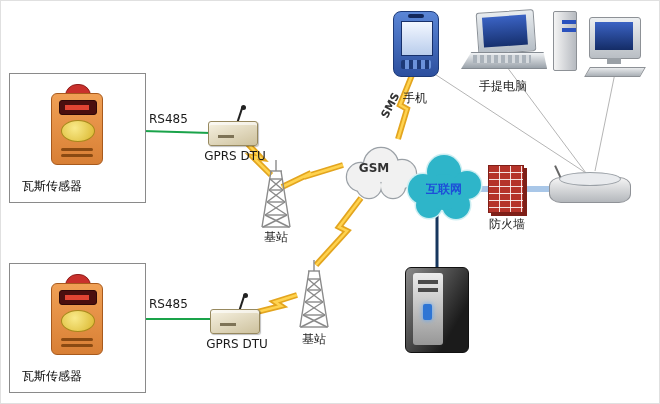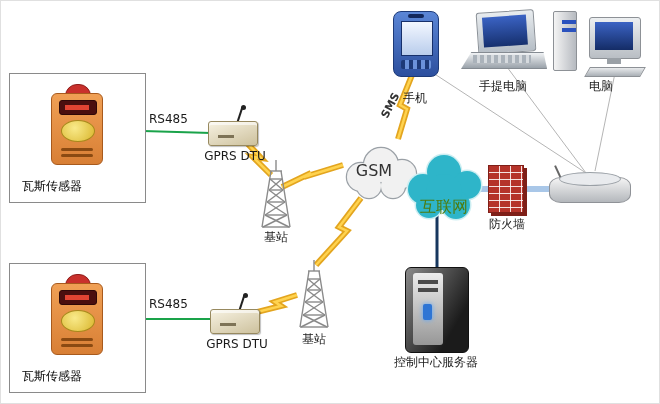--- a/index.html
+++ b/index.html
@@ -30,21 +30,21 @@
             border:1px solid #97895f;border-radius:3px;box-shadow:inset 0 3px 0 rgba(255,255,255,.6),1px 1px 1px rgba(0,0,0,.25);}
   .dtu .led{position:absolute;left:9px;top:13px;width:16px;height:3px;background:#7e7356;}
   .dtu .dtu-label{position:absolute;left:-2px;top:44px;width:68px;text-align:center;font-size:12px;color:#1a1a1a;}
 
   
   .tower{position:absolute;width:40px;height:70px;z-index:2;}
   .tower svg{display:block;}
 
   
   .cloud{position:absolute;z-index:2;}
-  .cloud-label{position:absolute;z-index:3;font-size:16px;font-weight:normal;}
+  .cloud-label{position:absolute;z-index:3;font-size:12px;font-weight:bold;}
 
   
   .firewall{position:absolute;width:34px;height:46px;z-index:2;background:#b5332a;border:1px solid #7e1f18;
     background-image:
       repeating-linear-gradient(rgba(255,255,255,0) 0 6px, rgba(255,255,255,.85) 6px 7px),
       repeating-linear-gradient(90deg, rgba(255,255,255,0) 0 10px, rgba(255,255,255,.85) 10px 11px);
     box-shadow:3px 3px 0 #7e1f18;}
 
   
   .router{position:absolute;width:80px;height:36px;z-index:2;}
@@ -258,38 +258,37 @@
       <g fill="#2eb5c9" stroke="none">
         <circle cx="24" cy="42" r="15"></circle>
           <circle cx="45" cy="25" r="17"></circle>
           <circle cx="68" cy="38" r="14"></circle>
         <circle cx="30" cy="58" r="13"></circle>
           <circle cx="57" cy="58" r="14"></circle>
           <circle cx="45" cy="45" r="18"></circle>
       </g>
     </svg>
   </div>
-  <div class="cloud-label center" style="left:398px;top:180px;width:90px;color:#4d7c0f;margin-top:16px;">互联网</div>
+  <div class="cloud-label center" style="left:398px;top:180px;width:90px;color:#1d4ed8;">互联网</div>
 
   <div class="firewall" style="left:487px;top:164px;"></div>
   <div class="lbl center" style="left:478px;top:215px;width:56px;">防火墙</div>
 
   <div class="router node" style="left:548px;top:168px;">
     <div class="r-ant"></div>
     <div class="r-body"></div>
     <div class="r-top"></div>
   </div>
 
   <div class="server node" style="left:404px;top:266px;">
     <div class="front"></div>
     <div class="slot"></div>
     <div class="slot2"></div>
     <div class="led"></div>
   </div>
-  <div class="lbl center" style="left:383px;top:353px;width:104px;">控制中心服务器</div>
 
   <div class="phone node" style="left:392px;top:10px;">
     <div class="p-top"></div>
     <div class="p-screen"></div>
     <div class="p-keys"></div>
   </div>
   <div class="lbl center" style="left:390px;top:89px;width:48px;">手机</div>
 
   <div class="laptop node" style="left:460px;top:10px;">
     <div class="l-screen">
@@ -304,15 +303,14 @@
     <div class="d-tower">
       <div class="d-drive"></div>
       <div class="d-drive2"></div>
     </div>
     <div class="d-monitor">
         <div class="d-screen"></div>
       </div>
     <div class="d-stand"></div>
     <div class="d-kbd"></div>
   </div>
-  <div class="lbl center" style="left:560px;top:77px;width:80px;">电脑</div>
 
 </div>
 
 </body></html>

